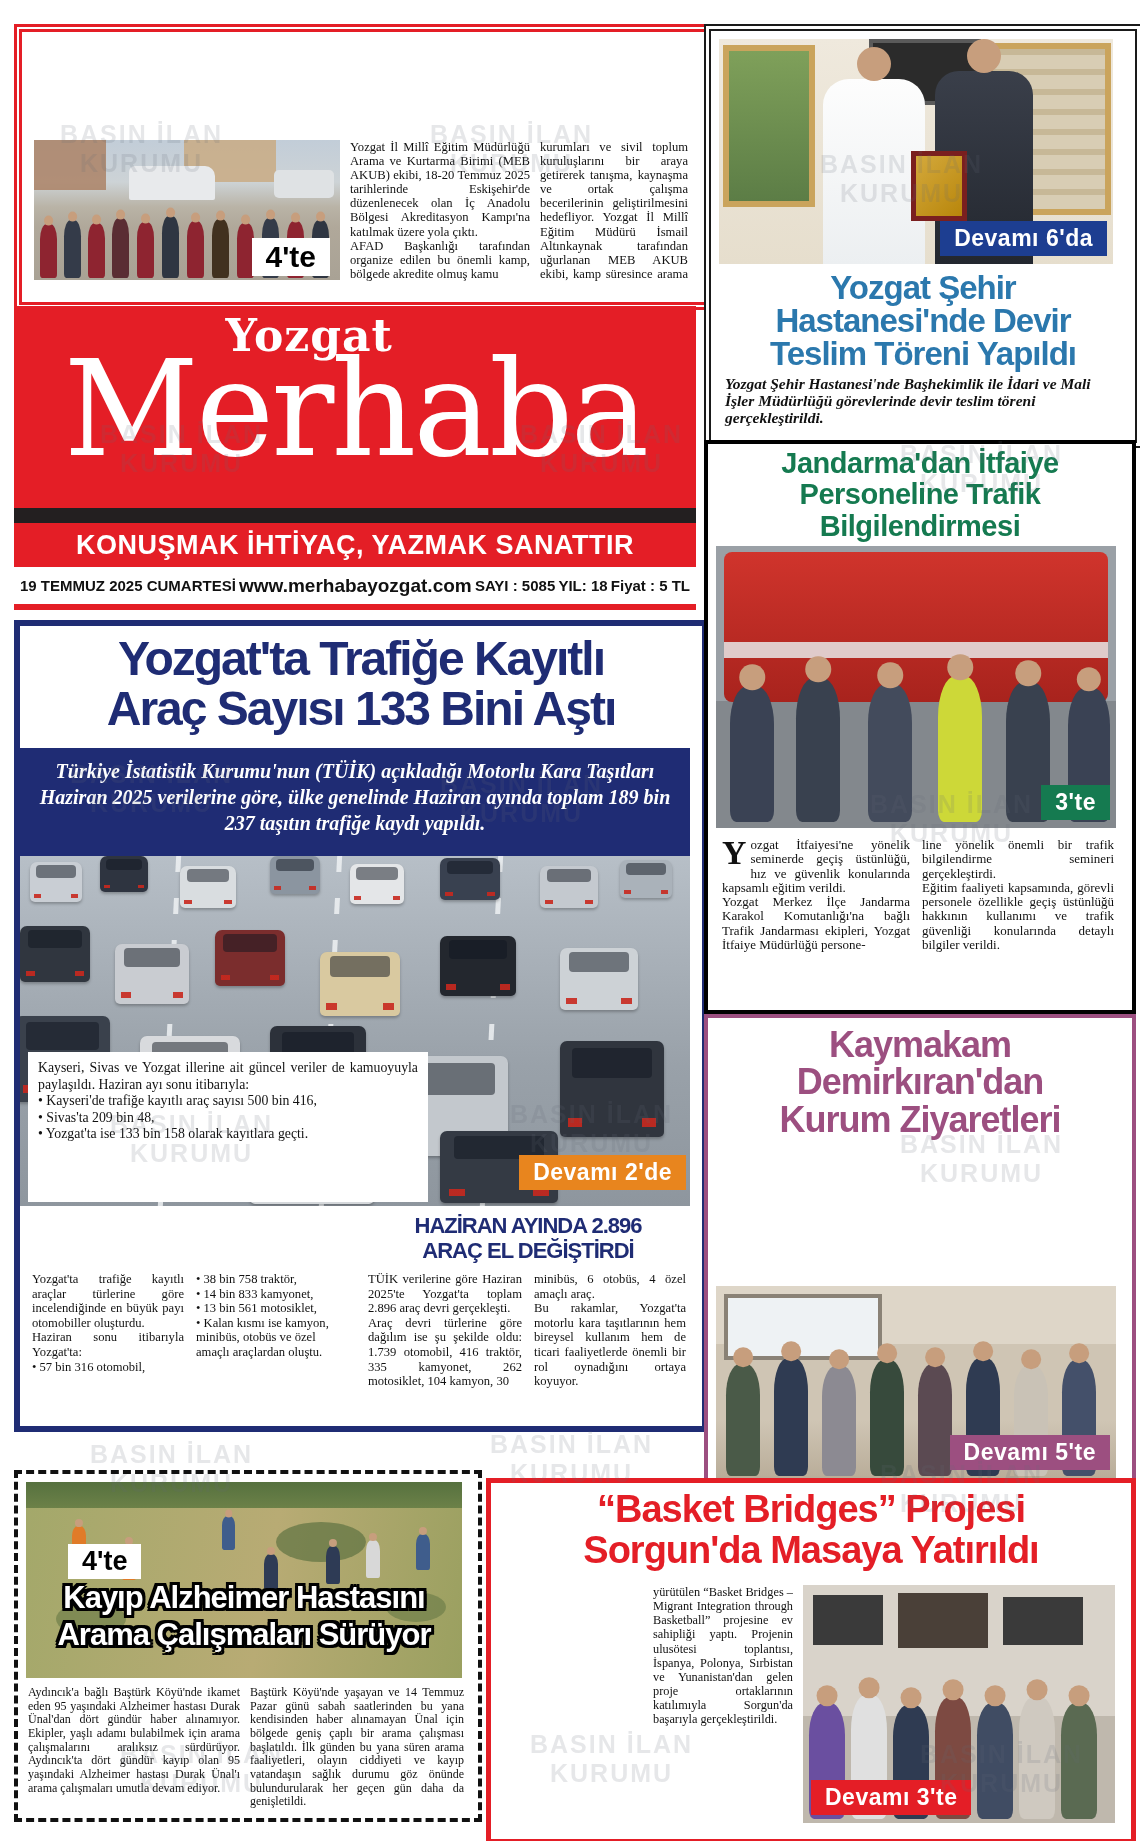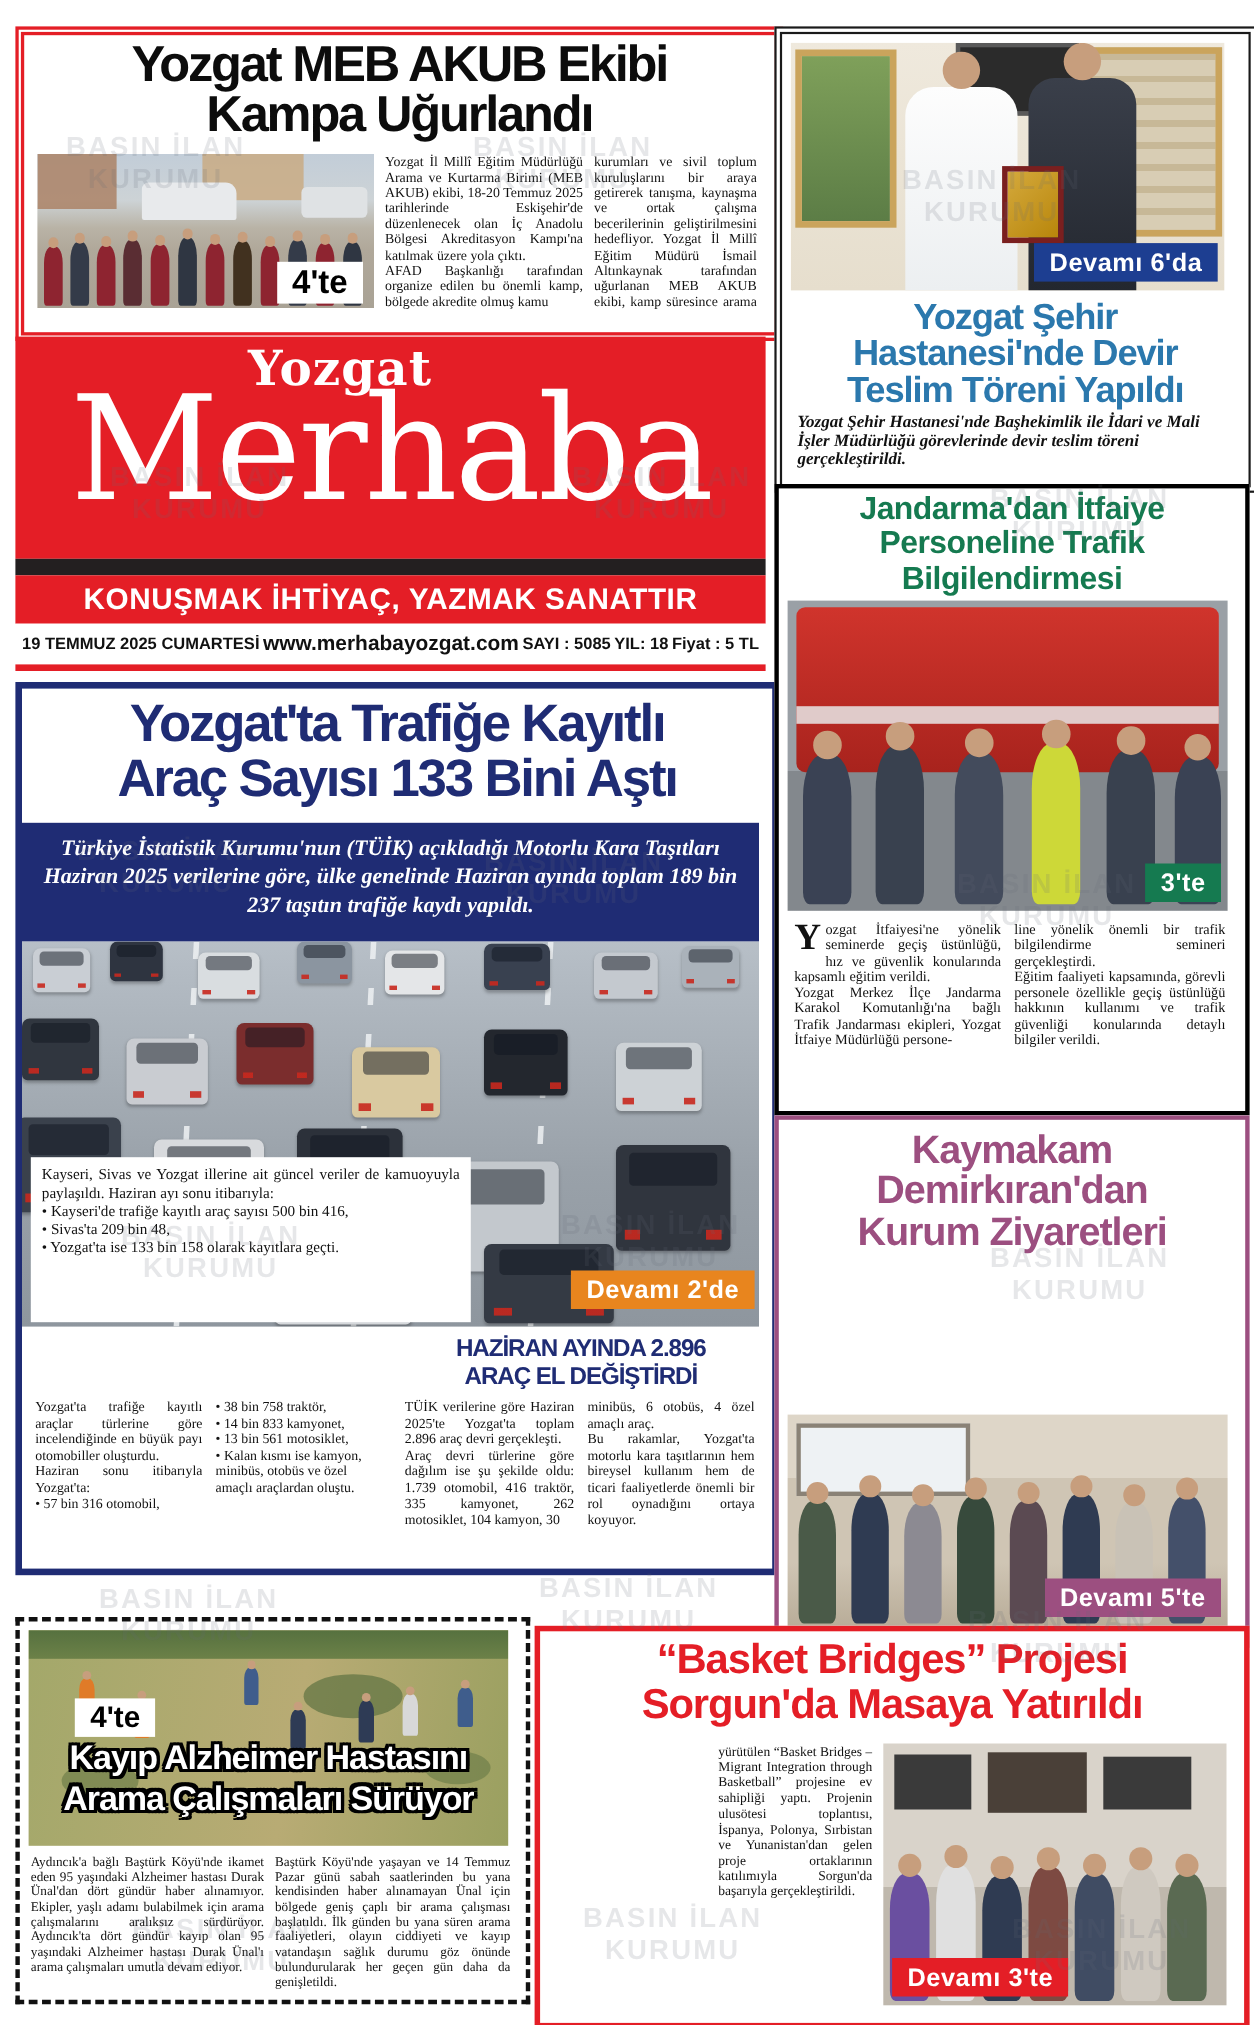--- a/index.html
+++ b/index.html
@@ -34,22 +34,20 @@
         background:repeating-linear-gradient(180deg,#eef1f3 0 16px,transparent 16px 42px)}
   .dateline{position:absolute;display:flex;justify-content:space-between;align-items:center;
             font-family:"Liberation Sans",sans-serif;font-weight:bold}
 </style>
 </head>
 <body>
 
 <div class="page">
 
   <div class="abs" style="left:14px;top:24px;width:682px;height:270px;border:8px double #e41e26;background:#fff">
-    <div class="hl preline" style="left:0;top:4px;width:100%;font-size:46px;line-height:.98;letter-spacing:-2px;color:#0c0c0c">Yozgat MEB AKUB Ekibi
-Kampa Uğurlandı</div>
     <div class="photo" style="left:12px;top:108px;width:306px;height:140px;background:linear-gradient(180deg,#c2cdd8 0%,#cdd3d6 30%,#b9b3a6 48%,#b0a89a 62%,#a9a295 100%)">
       <div class="ph" style="left:0;top:0;width:72px;height:50px;background:#ac8266;opacity:.85"></div>
       <div class="ph" style="left:150px;top:0;width:92px;height:42px;background:#c9a97e;opacity:.8"></div>
       <div class="ph" style="left:95px;top:26px;width:86px;height:34px;background:#e8eaec;border-radius:6px 10px 2px 2px"></div>
       <div class="ph" style="right:6px;top:30px;width:60px;height:28px;background:#dfe2e4;border-radius:5px"></div>
       <div class="fig" style="left:6px;bottom:2px;width:17px;height:54px;background:#8e2430"></div>
       <div class="fig" style="left:30px;bottom:2px;width:17px;height:58px;background:#343b49"></div>
       <div class="fig" style="left:54px;bottom:2px;width:17px;height:55px;background:#8e2430"></div>
       <div class="fig" style="left:78px;bottom:2px;width:17px;height:60px;background:#5a2d33"></div>
       <div class="fig" style="left:103px;bottom:2px;width:17px;height:56px;background:#8e2430"></div>

